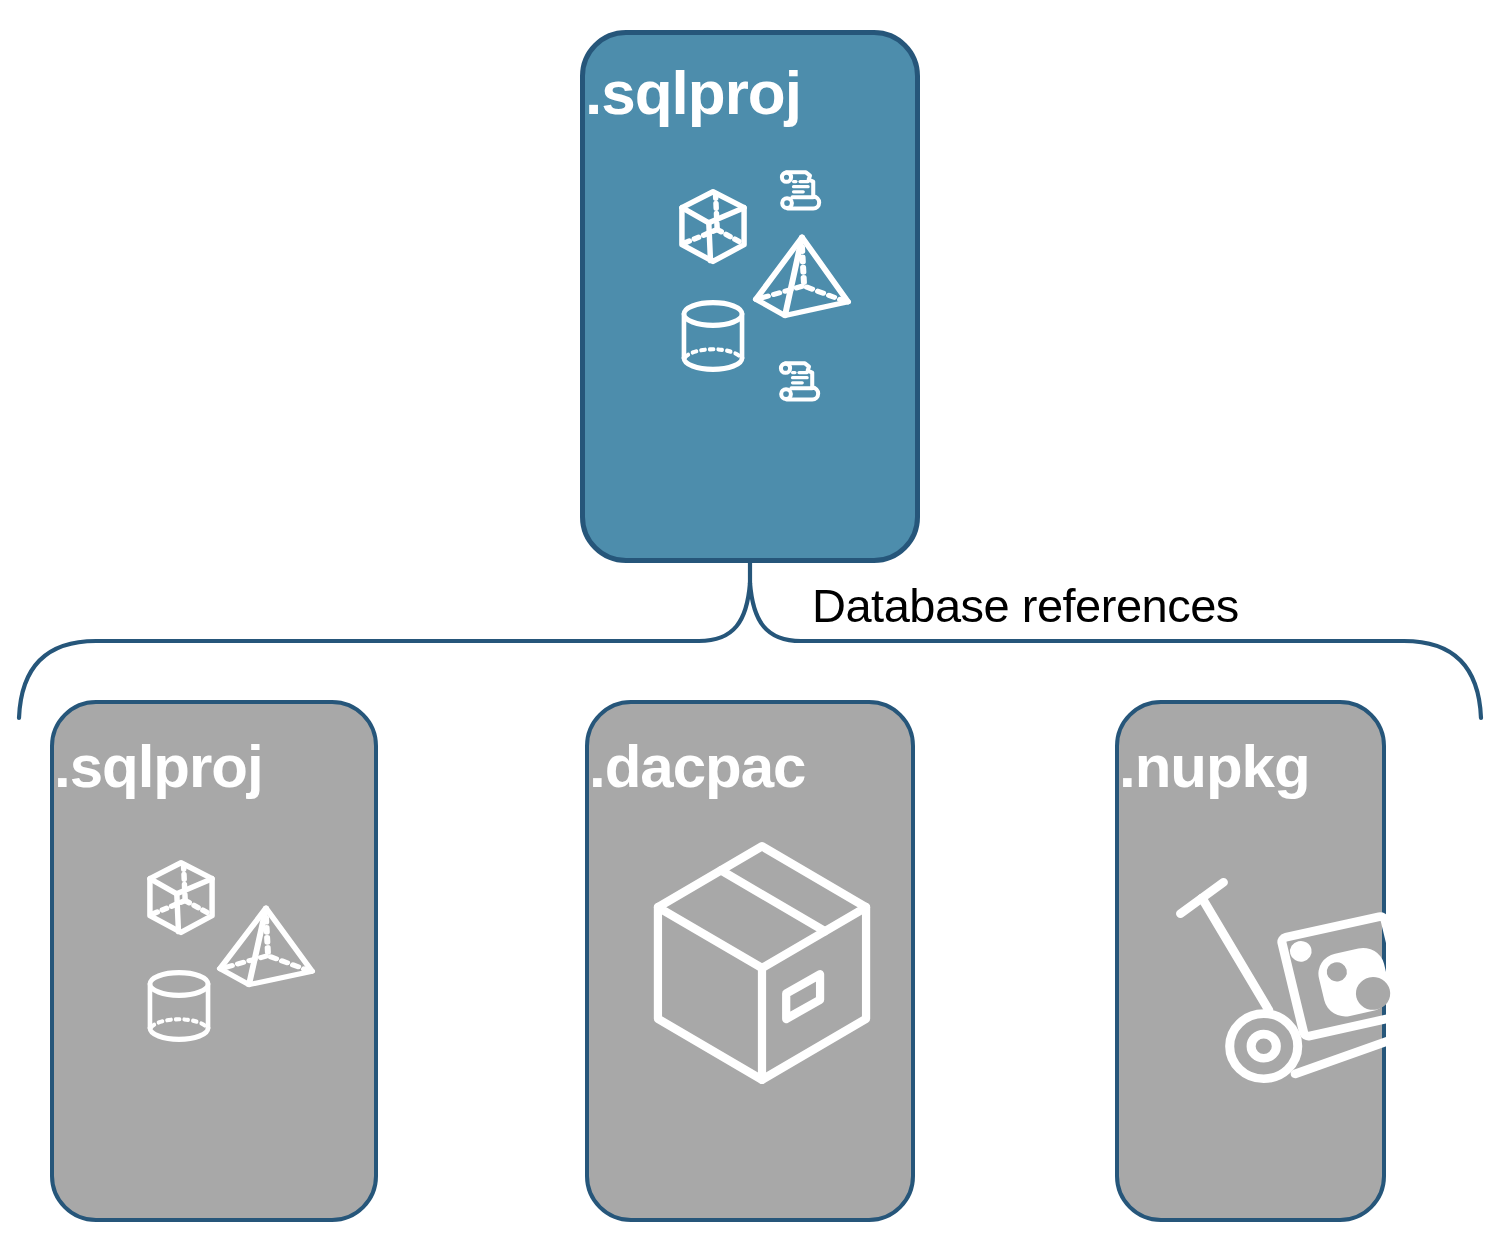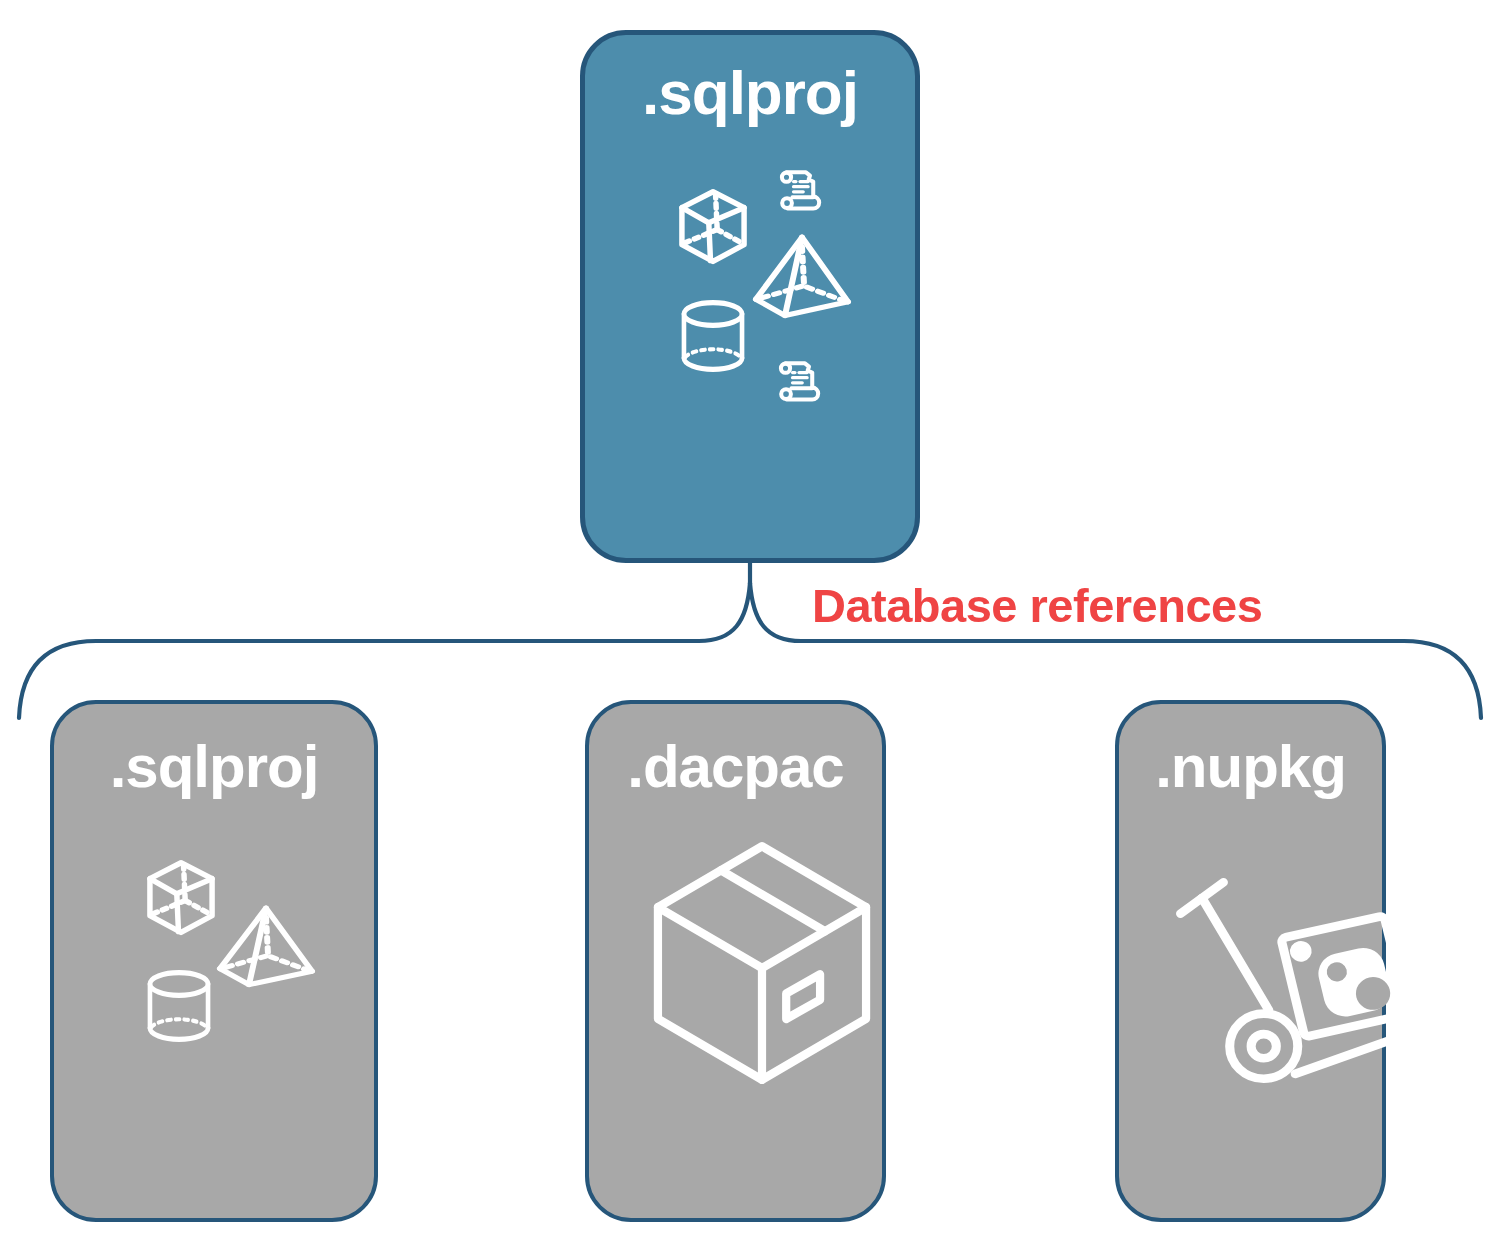--- a/index.html
+++ b/index.html
@@ -7,42 +7,42 @@
     position:relative; width:1500px; height:1250px; background:#ffffff;
     font-family:"Liberation Sans","DejaVu Sans",sans-serif; overflow:hidden;
   }
   .card {
     position:absolute; box-sizing:border-box;
     border:5px solid #26567A; border-radius:46px;
   }
   .card--source { left:580px; top:30px; width:340px; height:533px; background:#4D8DAC; }
   .card--target { border-width:4px; background:#A8A8A8; top:700px; height:522px; }
   .card--t1 { left:50px;   width:328px; }
-  .card--t2 { left:585px;  width:301px; }
+  .card--t2 { left:585px;  width:330px; }
   .card--t3 { left:1115px; width:271px; }
   .card__title {
-    margin:0; text-align:center; color:#ffffff; font-weight:700;
+    margin:0; text-align:left; color:#ffffff; font-weight:700;
     font-size:62px; letter-spacing:-1px; line-height:1.1; padding-top:24px;
   }
   .card--target .card__title { font-size:60px; padding-top:30px; }
   .ic { position:absolute; color:#ffffff; display:block; }
   .ic--scroll1  { left:188px; top:126px; width:54px;  height:54px; }
   .ic--cube-s   { left:86px;  top:150px; width:84px;  height:84px; }
   .ic--pyr-s    { left:167px; top:198px; width:100px; height:86px; }
   .ic--cyl-s    { left:95px;  top:263px; width:66px;  height:76px; }
   .ic--scroll2  { left:187px; top:317px; width:54px;  height:54px; }
   .ic--cube-t   { left:85px;  top:152px; width:84px;  height:84px; }
   .ic--pyr-t    { left:162px; top:200px; width:100px; height:84px; }
   .ic--cyl-t    { left:92px;  top:264px; width:66px;  height:76px; }
   .ic--package  { left:52px;  top:127px; width:242px; height:264px; }
   .ic--dolly    { left:54px;  top:147px; width:252px; height:241px; }
   .brace { position:absolute; left:0; top:555px; width:1500px; height:175px; }
   .connector-label {
     position:absolute; left:812px; top:578px;
-    font-size:47px; font-weight:700; color:#ef4444; letter-spacing:-0.5px;
+    font-size:47px; font-weight:400; color:#000000; letter-spacing:-0.5px;
     white-space:nowrap;
     text-align:right;
   }
   .defs-hidden { position:absolute; width:0; height:0; overflow:hidden; }
 </style>
 </head>
 <body>
 
 <svg class="defs-hidden" aria-hidden="true">
   <defs>

